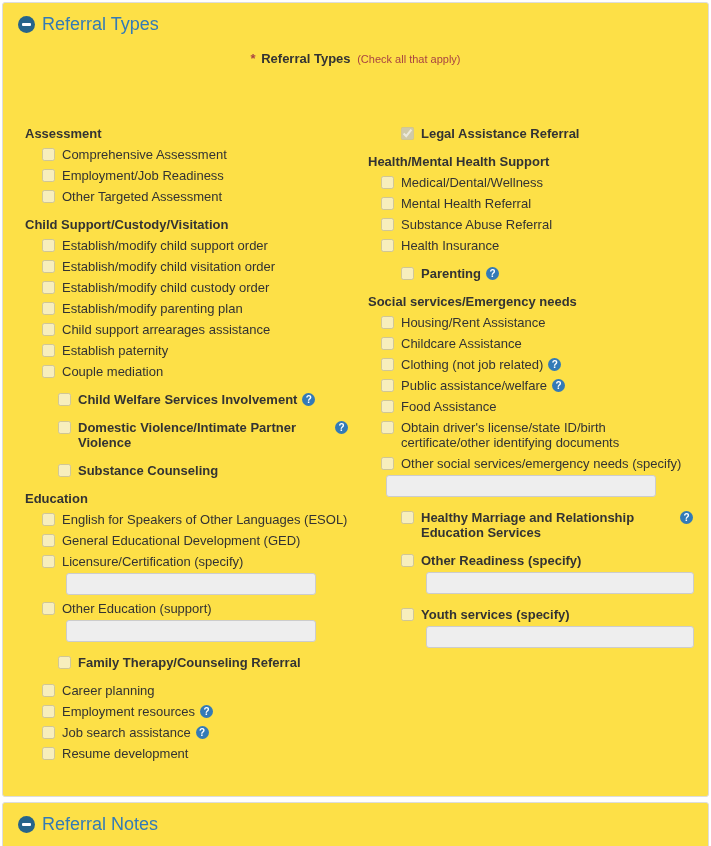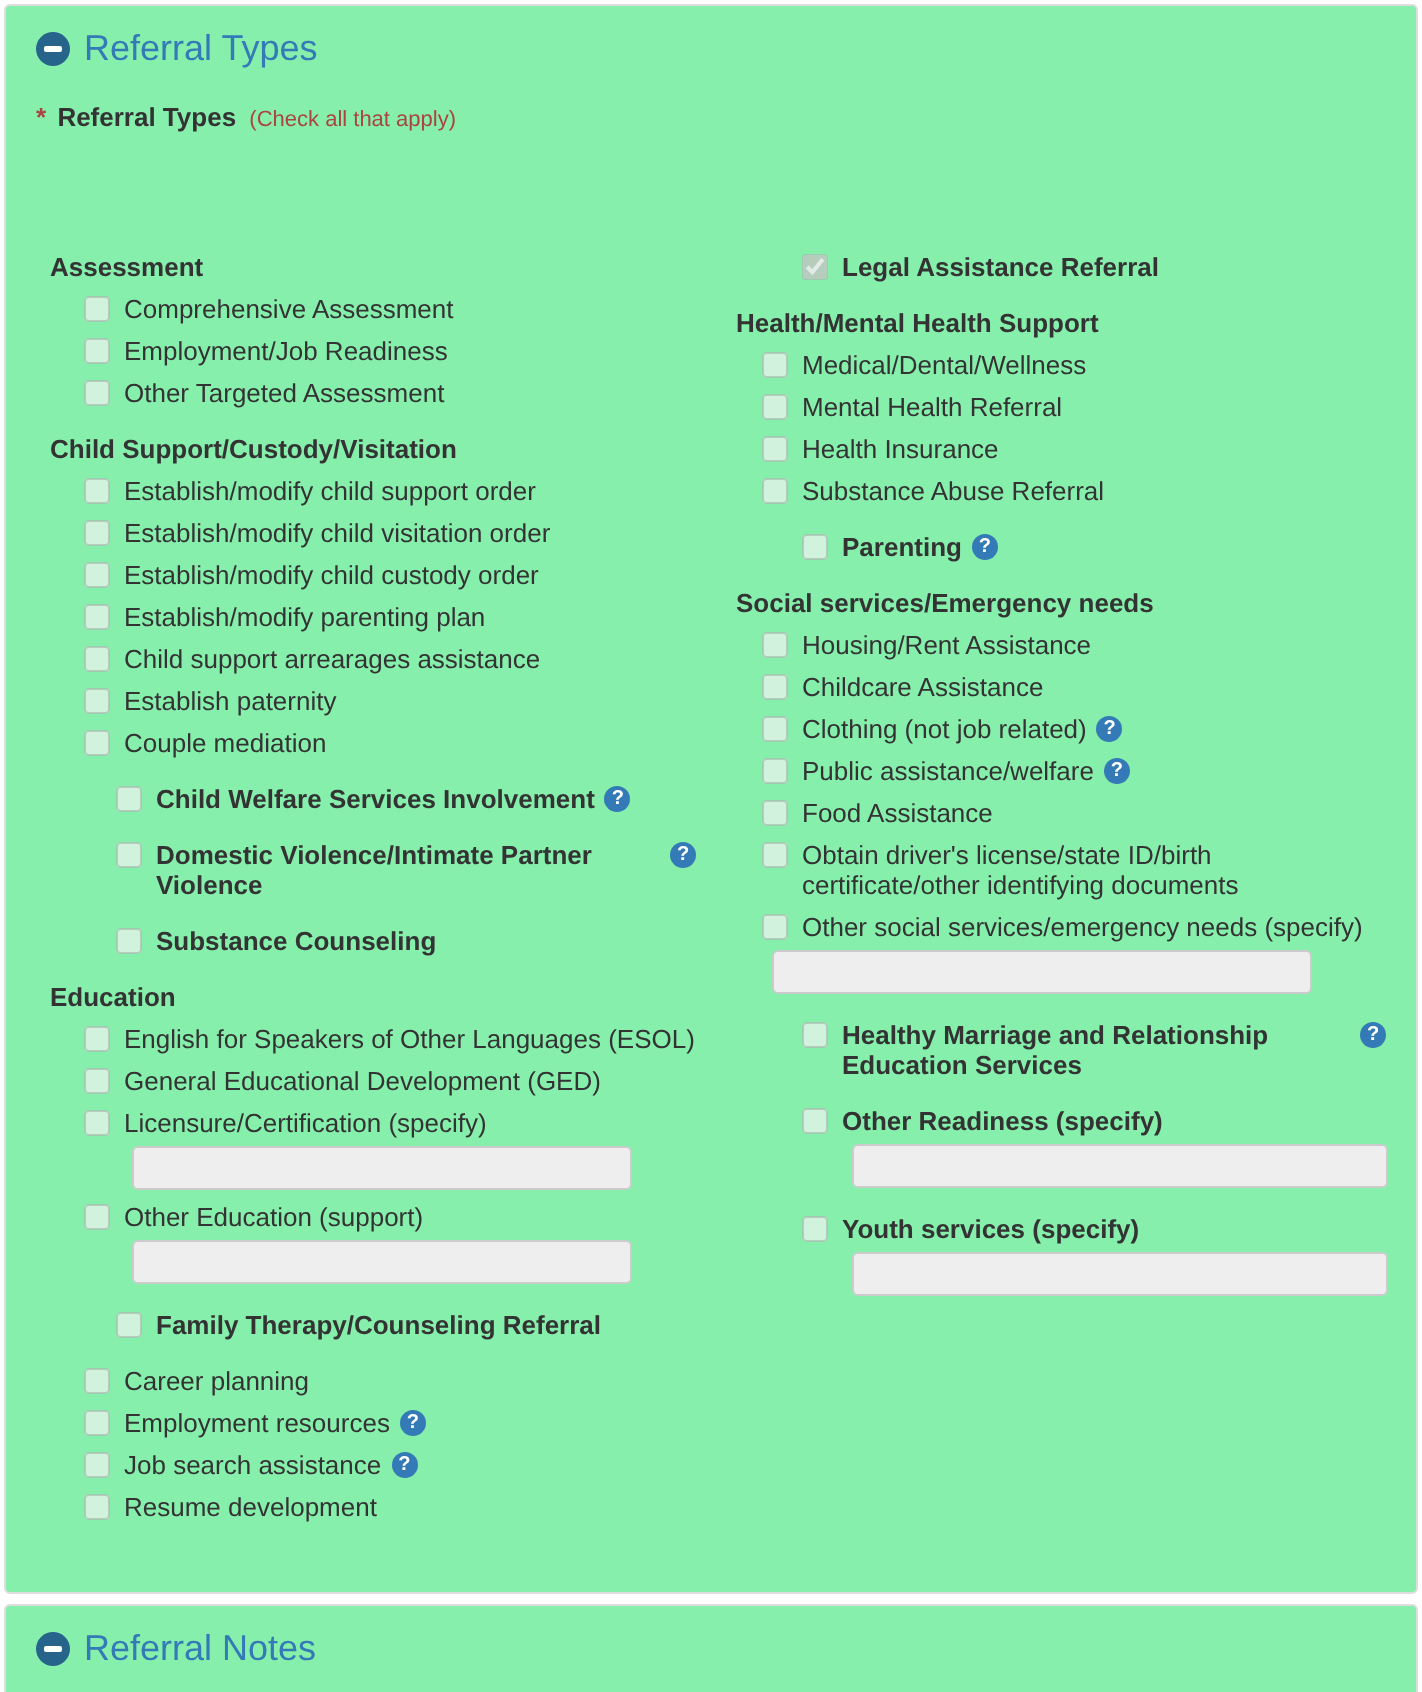--- a/index.html
+++ b/index.html
@@ -1,27 +1,27 @@
 <!DOCTYPE html>
 <html><head>
 <meta charset="utf-8">
 <style>
   * { box-sizing: border-box; }
   html,body { margin:0; padding:0; background:#fff; }
   body { font-family:"Liberation Sans", sans-serif; font-size:13px; color:#333; }
   .page { width:711px; min-height:846px; position:relative; padding:2px 1px 0; background:#fff; }
 
-  .panel { border:1px solid #ddd; border-radius:3px; margin:0 1px 5px; background:#86efac; }
+  .panel { border:1px solid #ddd; border-radius:3px; margin:0 1px 5px; background:#fde047; }
   .panel-header { padding:11px 15px 8px; display:flex; align-items:center; }
   .panel-title { color:#337ab7; font-size:18px; margin-left:7px; }
 
   .collapse-icon { width:17px; height:17px; border-radius:50%; background:#26648b; position:relative; display:inline-block; cursor:pointer; flex:0 0 auto; }
   .collapse-icon::after { content:""; position:absolute; left:4px; right:4px; top:7px; height:3px; background:#fff; border-radius:1px; }
 
-  .required-row { padding:8px 15px 16px; }
+  .required-row { padding:8px 15px 16px;text-align:center; }
   .req-star { color:#a94442; font-weight:bold; margin-right:2px; }
   .req-label { font-weight:bold; color:#333; }
   .req-hint  { color:#a94442; font-size:11px; margin-left:3px; }
 
   .columns { display:flex; padding:4px 15px 22px 2px;margin-top:40px; }
   .col-left  { flex:0 0 343px; }
   .col-right { flex:1; min-width:0; }
 
   .group { margin:0 0 13px; }
   .group-heading { font-weight:bold; line-height:15px; margin:0 0 6px 20px; }
@@ -230,27 +230,27 @@
               </div>
               <div class="item">
                 <label class="cb-label">
                   <input type="checkbox" disabled="" style="">
                   <span class="cb-text">Mental Health Referral</span>
                 </label>
               </div>
               <div class="item">
                 <label class="cb-label">
                   <input type="checkbox" disabled="" style="">
+                  <span class="cb-text">Substance Abuse Referral</span>
+                </label>
+              </div>
+              <div class="item">
+                <label class="cb-label">
+                  <input type="checkbox" disabled="" style="">
                   <span class="cb-text">Health Insurance</span>
-                </label>
-              </div>
-              <div class="item">
-                <label class="cb-label">
-                  <input type="checkbox" disabled="" style="">
-                  <span class="cb-text">Substance Abuse Referral</span>
                 </label>
               </div>
             </div>
             <div class="standalone">
               <label class="cb-label bold">
                 <input type="checkbox" disabled="" style="">
                 <span class="cb-text">Parenting</span>
                 <span class="help-icon">?</span>
               </label>
             </div>

